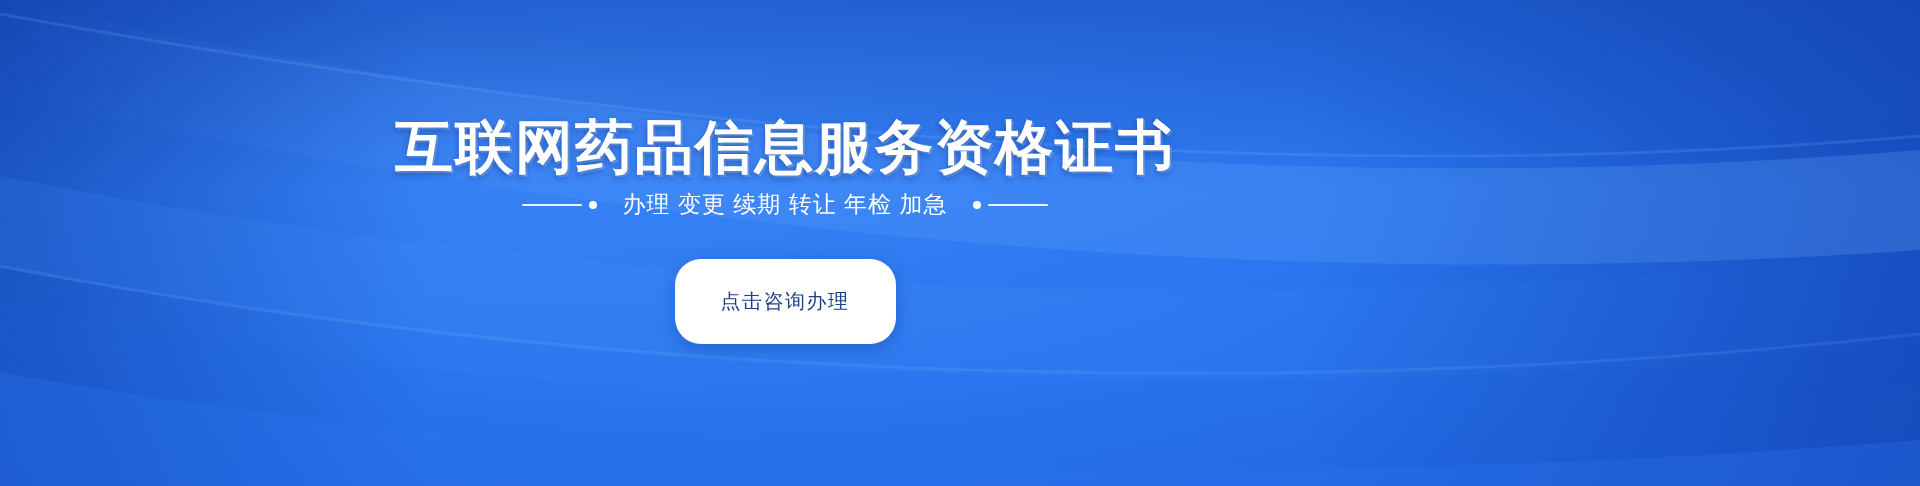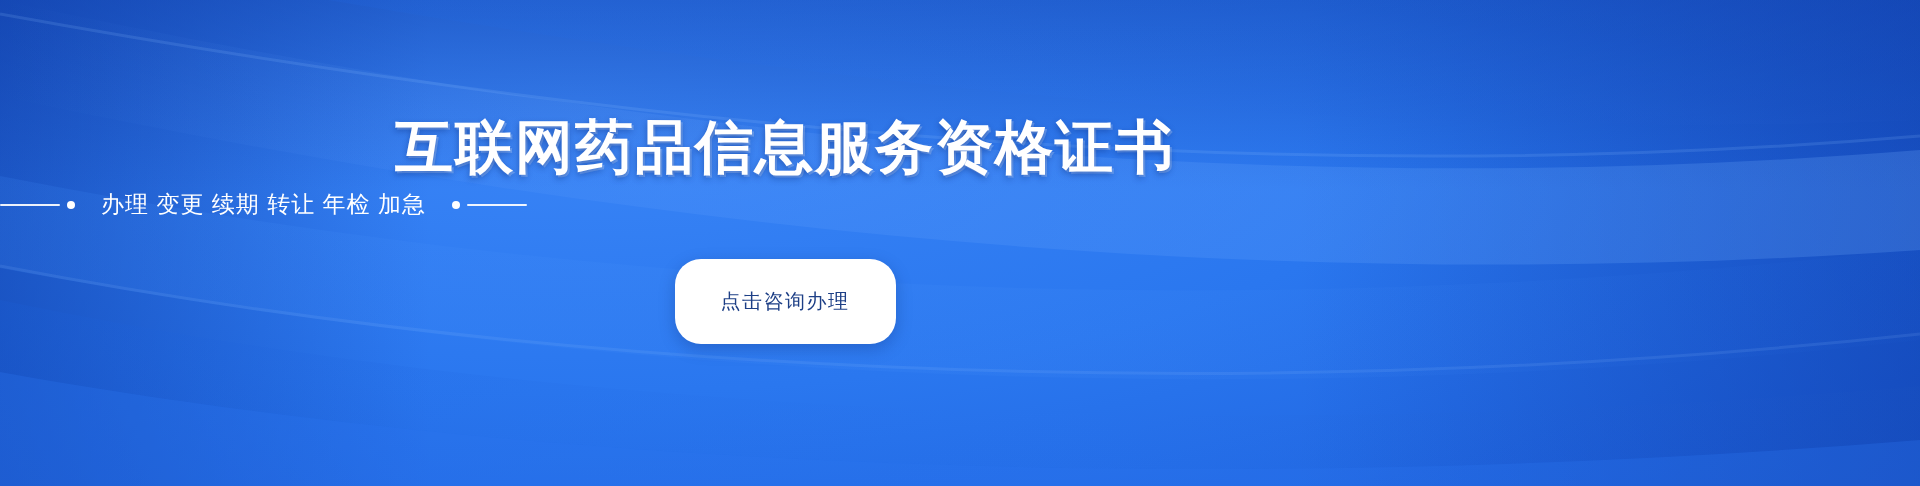--- a/index.html
+++ b/index.html
@@ -32,21 +32,21 @@
   .content{position:absolute;left:0;top:0;width:1579px;height:486px;margin-top:19px;}
 
   .title{
     position:absolute;top:92px;left:0;width:1570px;text-align:center;
     font-size:58px;line-height:72px;font-weight:bold;color:#ffffff;
     letter-spacing:2px;
     text-shadow:0 3px 6px rgba(8,40,120,.45), 2px 2px 0 rgba(255,255,255,.25);
   }
   .subtitle-row{
     position:absolute;top:170px;left:0;width:1570px;
-    display:flex;align-items:center;justify-content:flex-start;gap:14px;
+    display:flex;align-items:center;justify-content:center;gap:14px;
   }
   .deco{display:flex;align-items:center;gap:7px;}
   .deco .bar{width:60px;height:2px;background:#ffffff;opacity:.92;border-radius:1px;}
   .deco .dot{width:8px;height:8px;border-radius:50%;background:#ffffff;}
   .subtitle{
     font-size:23px;color:#ffffff;letter-spacing:1px;white-space:nowrap;
     padding:0 12px;
   }
   .cta-wrap{position:absolute;top:240px;left:0;width:1570px;text-align:center;}
   .cta{

